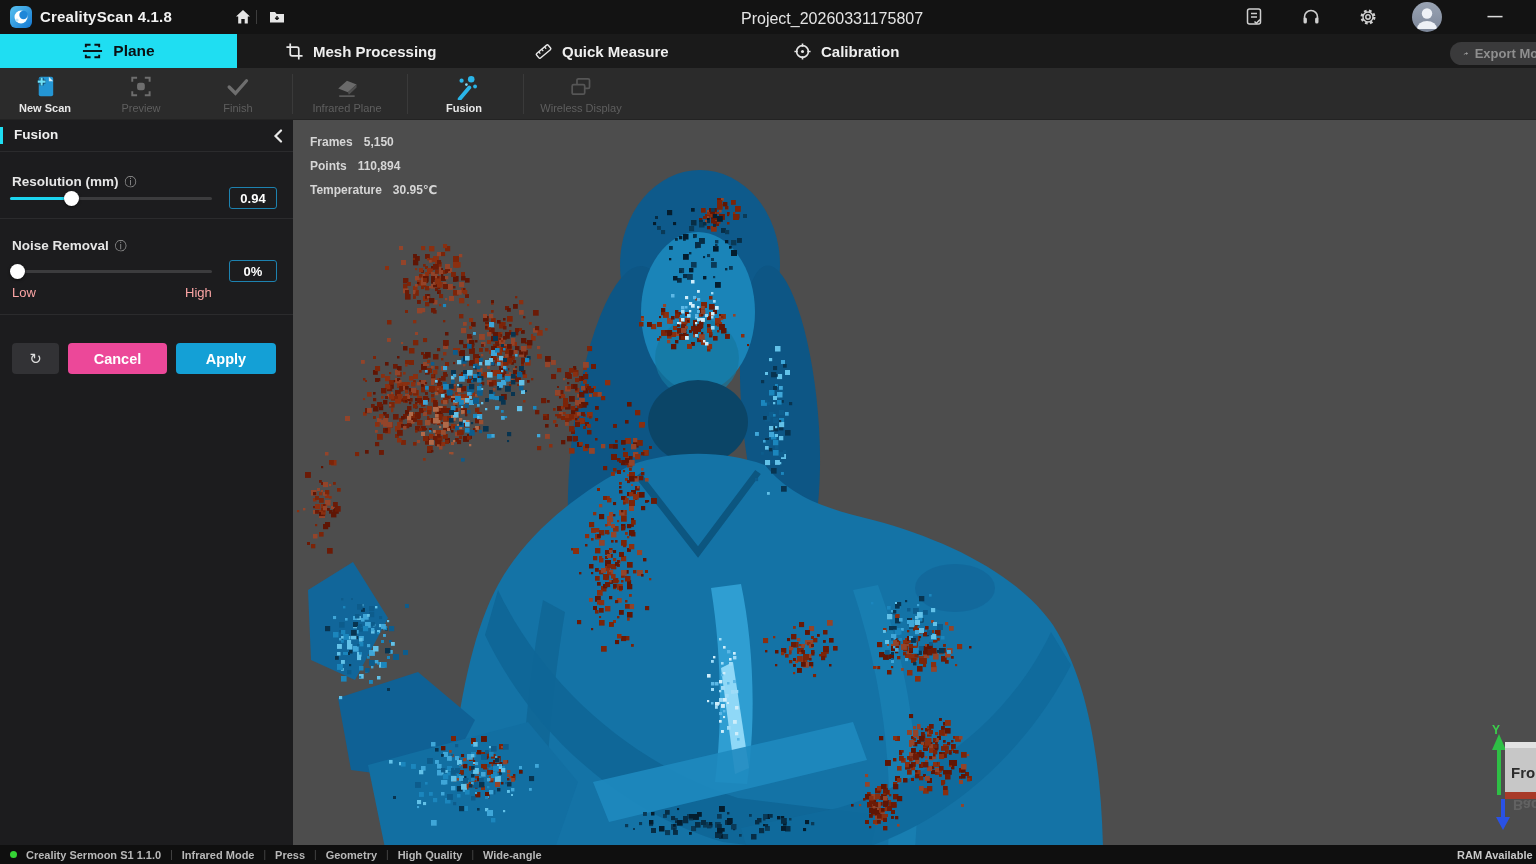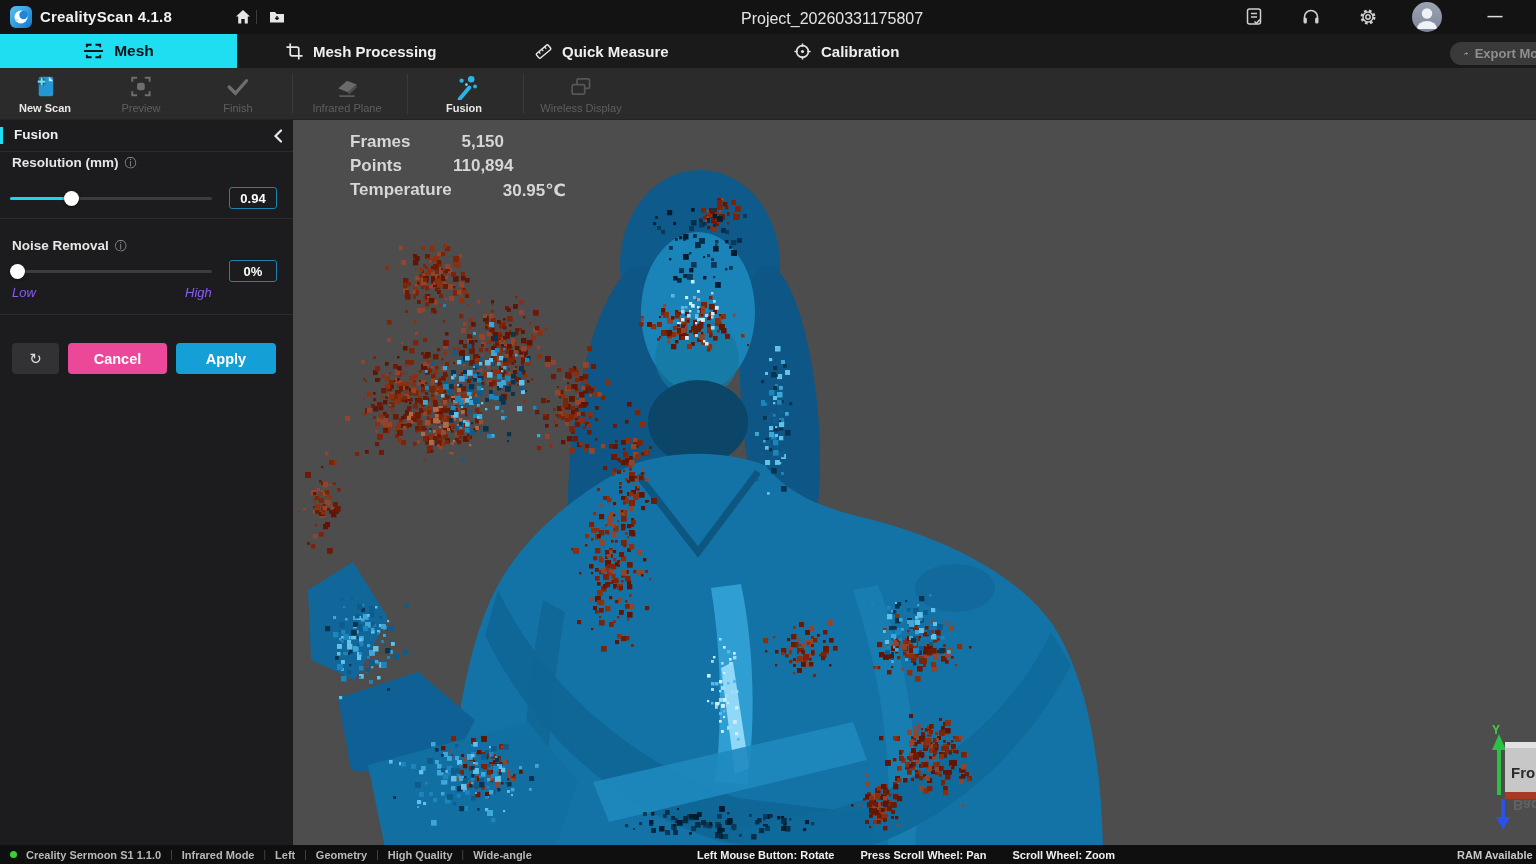--- a/index.html
+++ b/index.html
@@ -49,34 +49,34 @@
   .panel-collapse { position:absolute; left:268px; top:6px; width:20px; height:20px; display:flex; align-items:center; justify-content:center; cursor:pointer; }
   .hr { position:absolute; left:0; width:293px; height:1px; background:#2b2b2d; }
   .fld-label { position:absolute; left:12px; font-size:13.5px; font-weight:600; color:#e6e6e6; }
   .info { font-size:12px; color:#9a9a9a; font-weight:400; margin-left:6px; }
   .slider { position:absolute; left:10px; width:202px; height:16px; cursor:pointer; }
   .slider .track { position:absolute; left:0; top:7px; width:202px; height:3px; border-radius:2px; background:#3c3c3e; }
   .slider .fill { position:absolute; left:0; top:7px; height:3px; border-radius:2px; background:#1bd4ee; }
   .slider .knob { position:absolute; top:1px; width:15px; height:15px; border-radius:50%; background:#fff; box-shadow:0 1px 3px rgba(0,0,0,.6); }
   .valbox { position:absolute; left:229px; width:48px; height:22px; border:1px solid #1d82b0; border-radius:3px;
     color:#fff; font-size:13px; font-weight:600; display:flex; align-items:center; justify-content:center; cursor:text; }
-  .lohi { position:absolute; font-size:13px; color:#8b5cf6;font-style:italic; }
+  .lohi { position:absolute; font-size:13px; color:#fca5a5; }
   .btnrow { position:absolute; left:12px; top:223px; display:flex; gap:9px; }
   .btn { height:31px; border-radius:4px; display:flex; align-items:center; justify-content:center; cursor:pointer;
     font-size:14.5px; font-weight:700; color:#fff; }
   .btn-reset { width:47px; background:#323235; color:#dcdcdc; font-size:15px; font-weight:400; }
   .btn-cancel { width:99px; background:#ec4899; }
   .btn-apply { width:100px; background:#14a0d6; }
 
   
   .viewport { position:absolute; left:293px; top:120px; width:1243px; height:725px; background:#4d4d4d; }
   .scene { position:absolute; left:0; top:0; overflow:hidden; cursor:grab; }
   .stats { position:absolute; left:17px; top:10px; }
   .stat-row { display:flex; gap:11px; height:24px; align-items:center; }
-  .stat-row .sl, .stat-row .sv { font-size:17px; font-weight:600; color:#d6d6d6; white-space:nowrap;margin-left:40px; }
+  .stat-row .sl, .stat-row .sv { font-size:12px; font-weight:600; color:#d6d6d6; white-space:nowrap; }
 
   
   .statusbar { position:absolute; left:0; top:845px; width:1536px; height:19px; background:#0f0f0f; }
   .sb-left { position:absolute; left:10px; top:0; height:19px; display:flex; align-items:center; gap:9px;justify-content:center; }
   .sb-dot { width:7px; height:7px; border-radius:50%; background:#35d435; }
   .sb-item { font-size:11px; font-weight:600; color:#b8b8b8; white-space:nowrap; }
   .sb-sep { font-size:10px; color:#4c4c4c; }
   .sb-hints { position:absolute; left:697px; top:0; height:19px; display:flex; align-items:center; gap:26px; }
   .sb-hint { font-size:11px; font-weight:700; color:#f0f0f0; white-space:nowrap; }
   .sb-ram { position:absolute; left:1457px; top:0; height:19px; display:flex; align-items:center;
@@ -138,21 +138,21 @@
     </div>
     <div class="minimize">—</div>
   </div>
 
   <div class="tabbar">
     <div class="tab-scan">
       <svg width="21" height="20" viewBox="0 0 22 20">
           <path d="M4 6 V3.5 H9 M13 3.5 H18 V6 M18 14 V16.5 H13 M9 16.5 H4 V14" stroke="#0a1013" stroke-width="2" fill="none"></path>
           <path d="M1 10 H21" stroke="#0a1013" stroke-width="2"></path>
         </svg>
-      <span class="lbl">Mesh</span>
+      <span class="lbl">Plane</span>
     </div>
     <div class="tab tab-mesh">
       <svg width="19" height="19" viewBox="0 0 20 20">
           <path d="M5.5 1.5 V12.5 a2 2 0 0 0 2 2 H18.5 M1.5 5.5 H12.5 a2 2 0 0 1 2 2 V18.5" stroke="#e6e6e6" stroke-width="1.8" fill="none"></path>
         </svg>
       <span class="lbl">Mesh Processing</span>
     </div>
     <div class="tab tab-measure">
       <svg width="19" height="19" viewBox="0 0 20 20">
           <g transform="rotate(-40 10 10)">
@@ -236,21 +236,21 @@
       <div class="panel-accent"></div>
       <div class="panel-title">Fusion</div>
       <div class="panel-collapse">
         <svg width="10" height="14" viewBox="0 0 10 14">
             <path d="M8 1.5 L2.5 7 L8 12.5" stroke="#e8e8e8" stroke-width="2.2" fill="none" stroke-linecap="round"></path>
           </svg>
       </div>
     </div>
     <div class="hr" style="top:31px"></div>
 
-    <div class="fld-label" style="top:35px">
+    <div class="fld-label" style="top:54px">
       <span>Resolution (mm)</span><span class="info">ⓘ</span>
     </div>
     <div class="slider" style="top:70px">
       <div class="track"></div>
       <div class="fill" style="width:61px"></div>
       <div class="knob" style="left:54px"></div>
     </div>
     <div class="valbox" style="top:67px">0.94</div>
 
     <div class="hr" style="top:98px"></div>
@@ -2935,29 +2935,24 @@
     </div>
   </div>
 
   <div class="statusbar">
     <div class="sb-left">
       <span class="sb-dot"></span>
       <span class="sb-item">Creality Sermoon S1 1.1.0</span>
       <span class="sb-sep">|</span>
       <span class="sb-item">Infrared Mode</span>
       <span class="sb-sep">|</span>
-      <span class="sb-item">Left</span>
+      <span class="sb-item">Press</span>
       <span class="sb-sep">|</span>
       <span class="sb-item">Geometry</span>
       <span class="sb-sep">|</span>
       <span class="sb-item">High Quality</span>
       <span class="sb-sep">|</span>
       <span class="sb-item">Wide-angle</span>
     </div>
-    <div class="sb-hints">
-      <span class="sb-hint">Left Mouse Button: Rotate</span>
-      <span class="sb-hint">Press Scroll Wheel: Pan</span>
-      <span class="sb-hint">Scroll Wheel: Zoom</span>
-    </div>
     <div class="sb-ram">RAM Available 6</div>
   </div>
 
 </div>
 
 </body></html>

